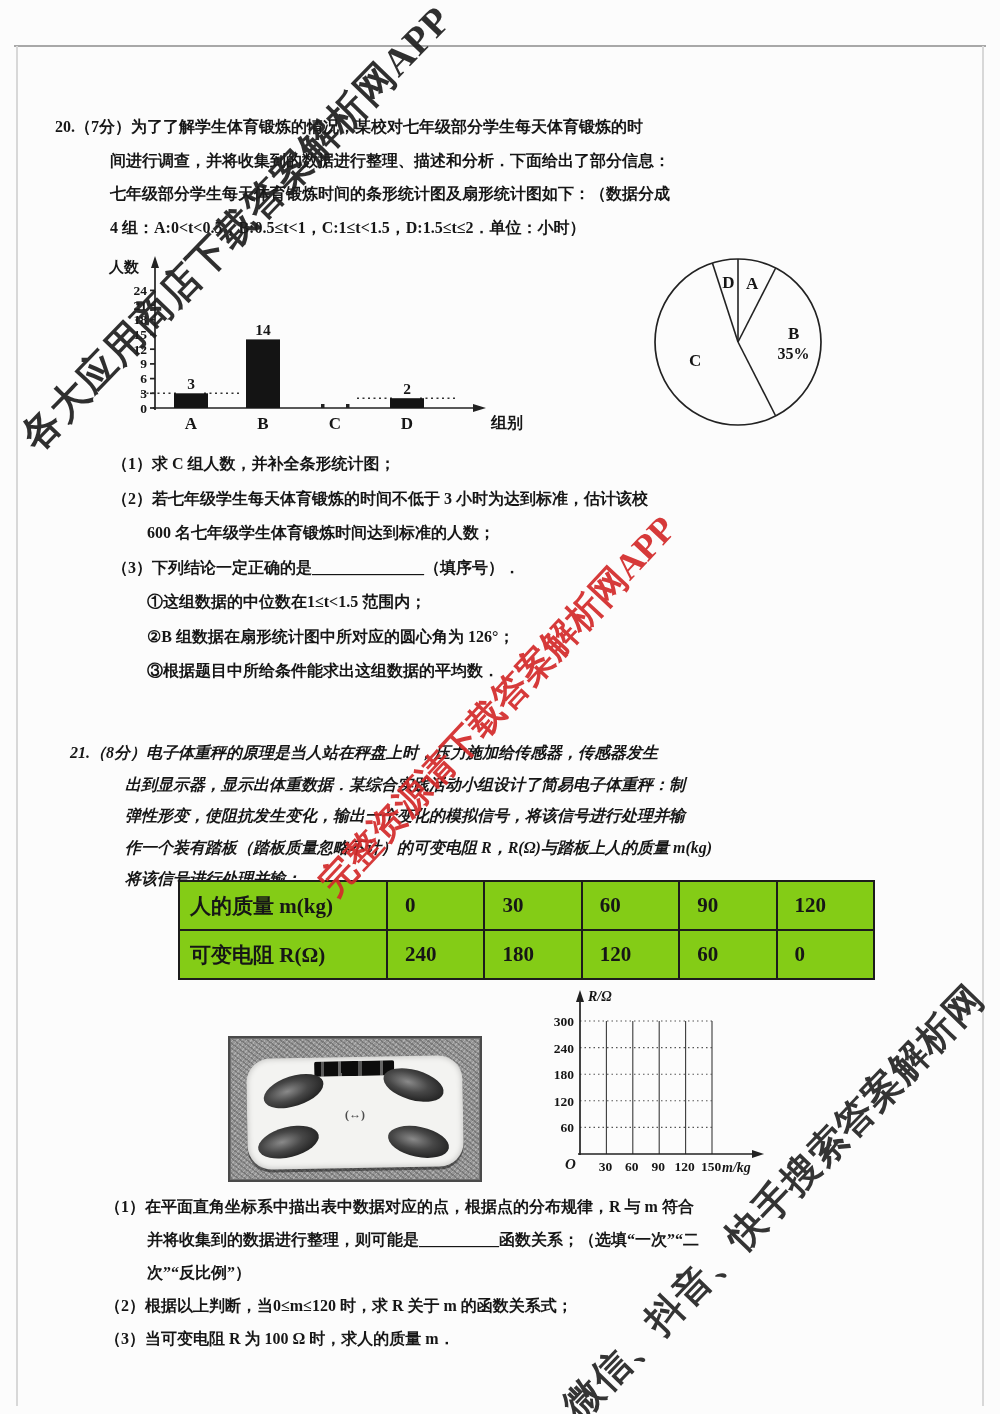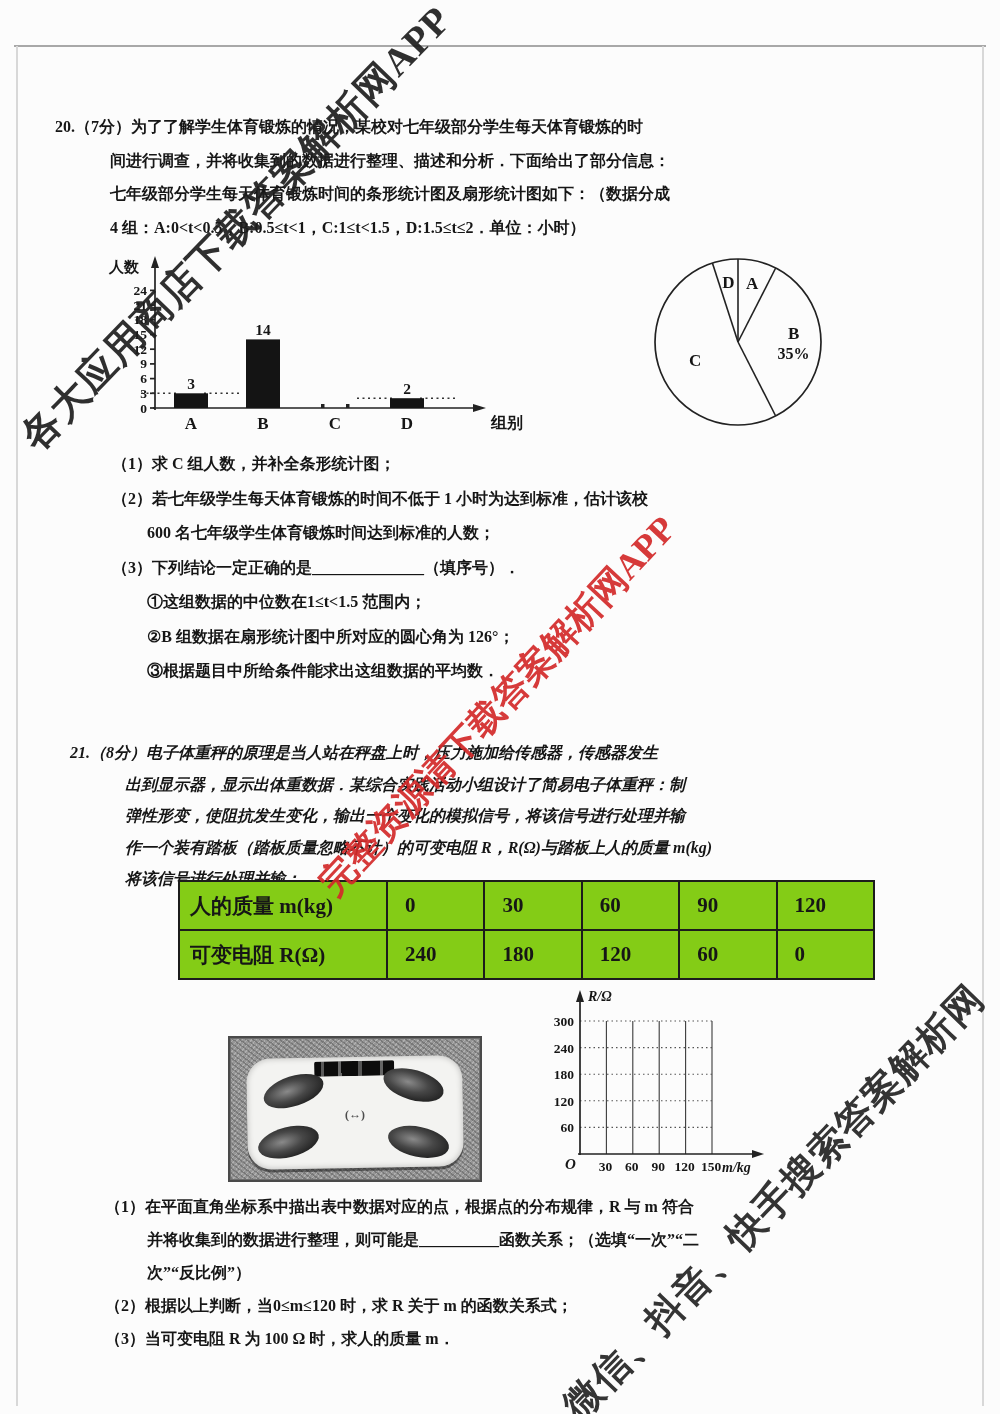--- a/index.html
+++ b/index.html
@@ -127,21 +127,21 @@
       <text x="114.1" y="41.1" text-anchor="middle" class="cat">A</text>
       <text x="155.6" y="91.0" text-anchor="middle" class="cat">B</text>
       <text x="155.6" y="111.0" text-anchor="middle" class="val" style="font-size:16px">35%</text>
       <text x="57.1" y="117.8" text-anchor="middle" class="cat">C</text>
       <text x="90.5" y="40.2" text-anchor="middle" class="cat">D</text>
     </svg>
 </div>
 
 <div class="abs tblock" style="left:103px;top:447px;line-height:34.5px;">
   <div class="qnum">（1）求 C 组人数，并补全条形统计图；</div>
-  <div class="qnum">（2）若七年级学生每天体育锻炼的时间不低于 1 小时为达到标准，估计该校</div>
+  <div class="qnum">（2）若七年级学生每天体育锻炼的时间不低于 3 小时为达到标准，估计该校</div>
   <div class="ind">600 名七年级学生体育锻炼时间达到标准的人数；</div>
   <div class="qnum">（3）下列结论一定正确的是______________（填序号）．</div>
   <div class="ind">①这组数据的中位数在1≤t&lt;1.5 范围内；</div>
   <div class="ind">②B 组数据在扇形统计图中所对应的圆心角为 126°；</div>
   <div class="ind">③根据题目中所给条件能求出这组数据的平均数．</div>
 </div>
 
 <div class="abs tblock" style="left:125px;top:737px;line-height:31.5px;font-style:italic;">
   <div class="hang">21.（8分）电子体重秤的原理是当人站在秤盘上时，压力施加给传感器，传感器发生</div>
   <div>出到显示器，显示出体重数据．某综合实践活动小组设计了简易电子体重秤：制</div>

